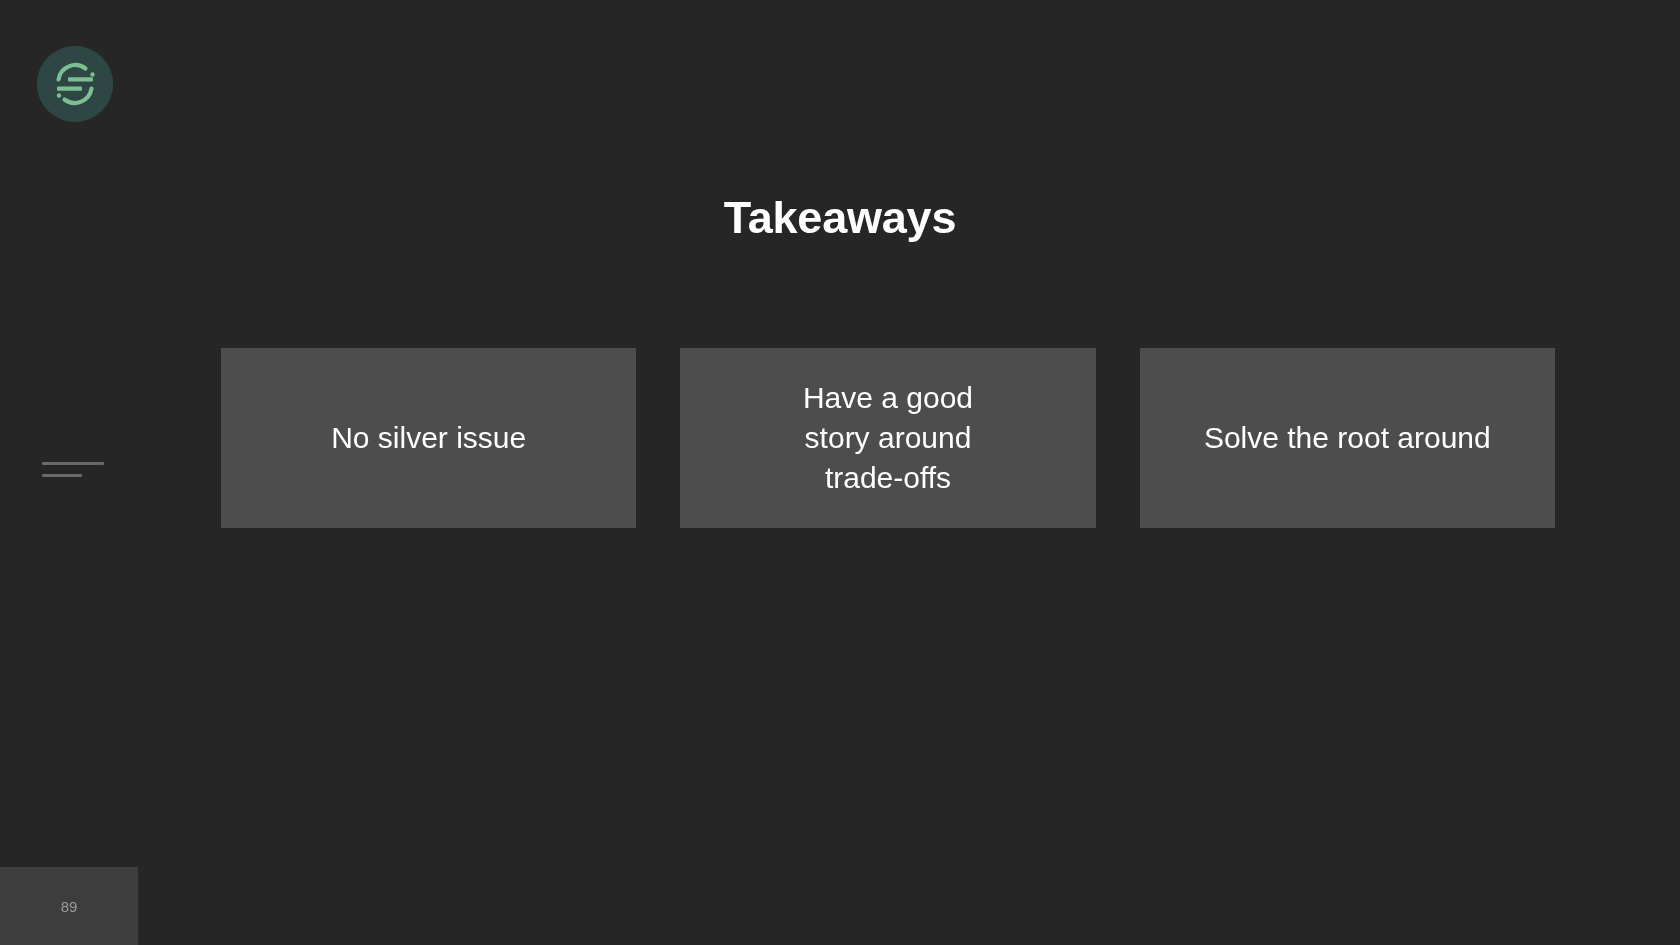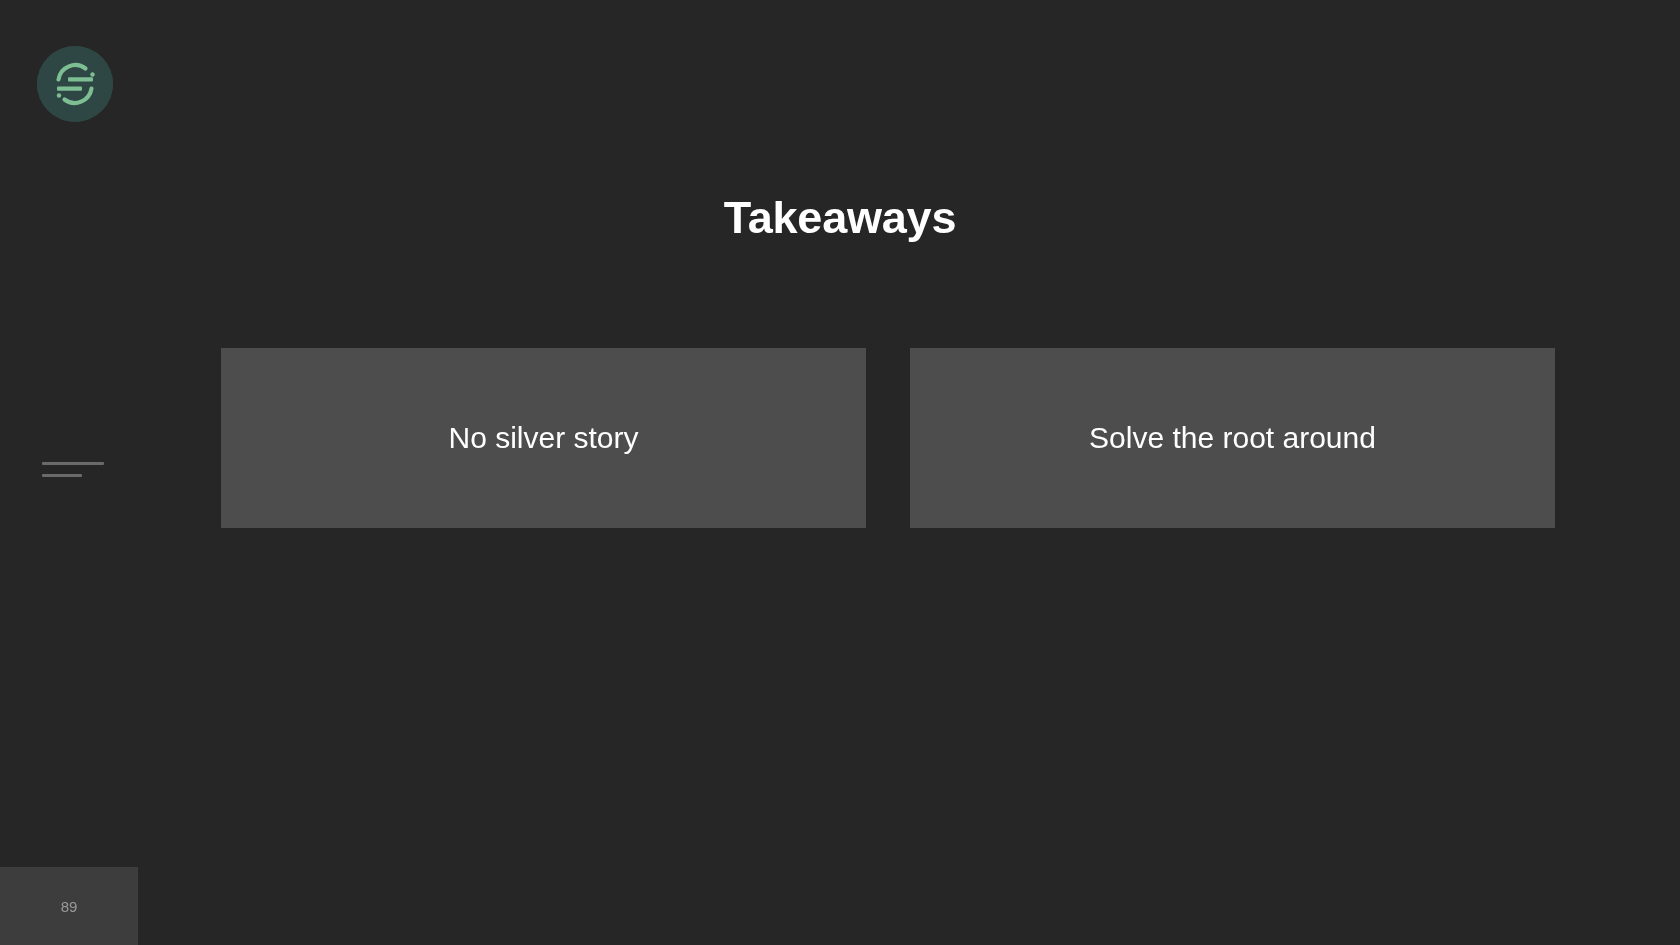--- a/index.html
+++ b/index.html
@@ -137,21 +137,26 @@
 
   <div class="left-marker">
     <span class="bar bar-1"></span>
     <span class="bar bar-2"></span>
   </div>
 
   <h1 class="slide-title">Takeaways</h1>
 
   <div class="cards">
     <div class="card">
-      <span class="card-text">No silver story</span>
+      <span class="card-text">No silver issue</span>
+    </div>
+    <div class="card">
+      <span class="card-text">Have a good
+story around
+trade-offs</span>
     </div>
     <div class="card">
       <span class="card-text">Solve the root around</span>
     </div>
   </div>
 
   <div class="page-chip">
     <span class="page-chip-number">89</span>
   </div>
 

